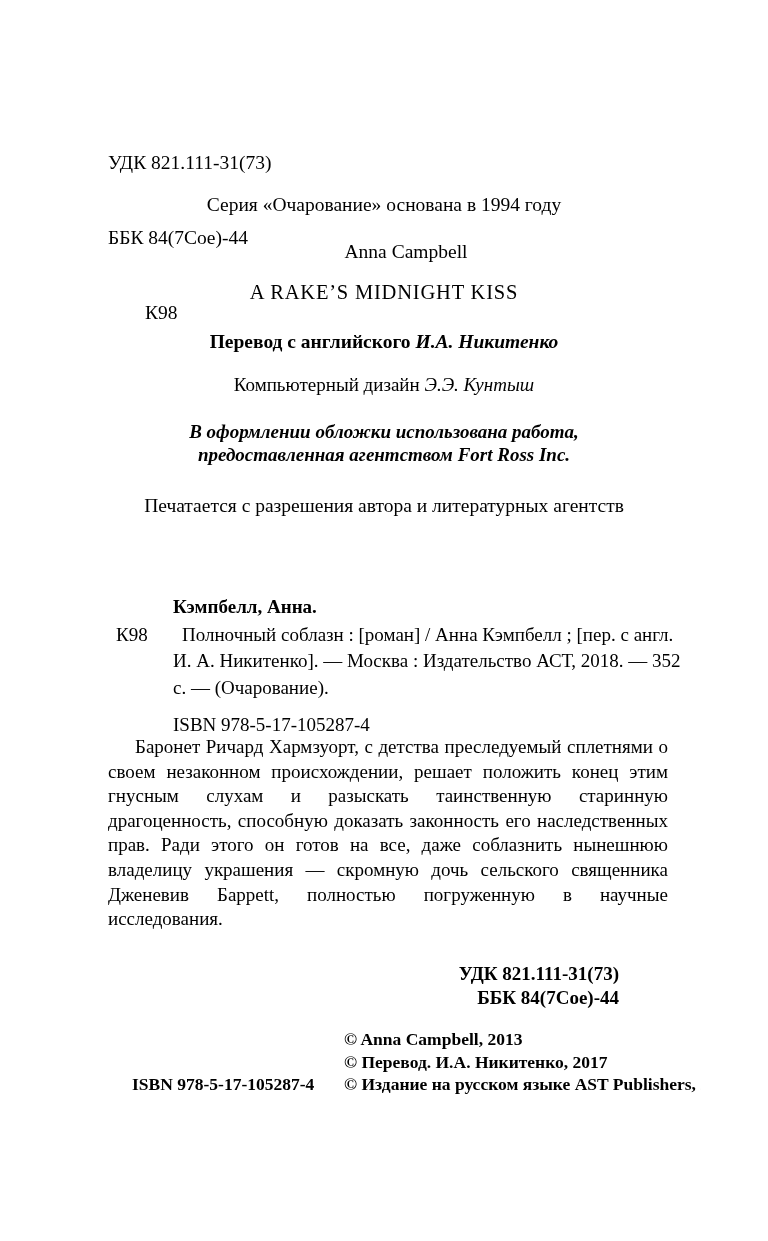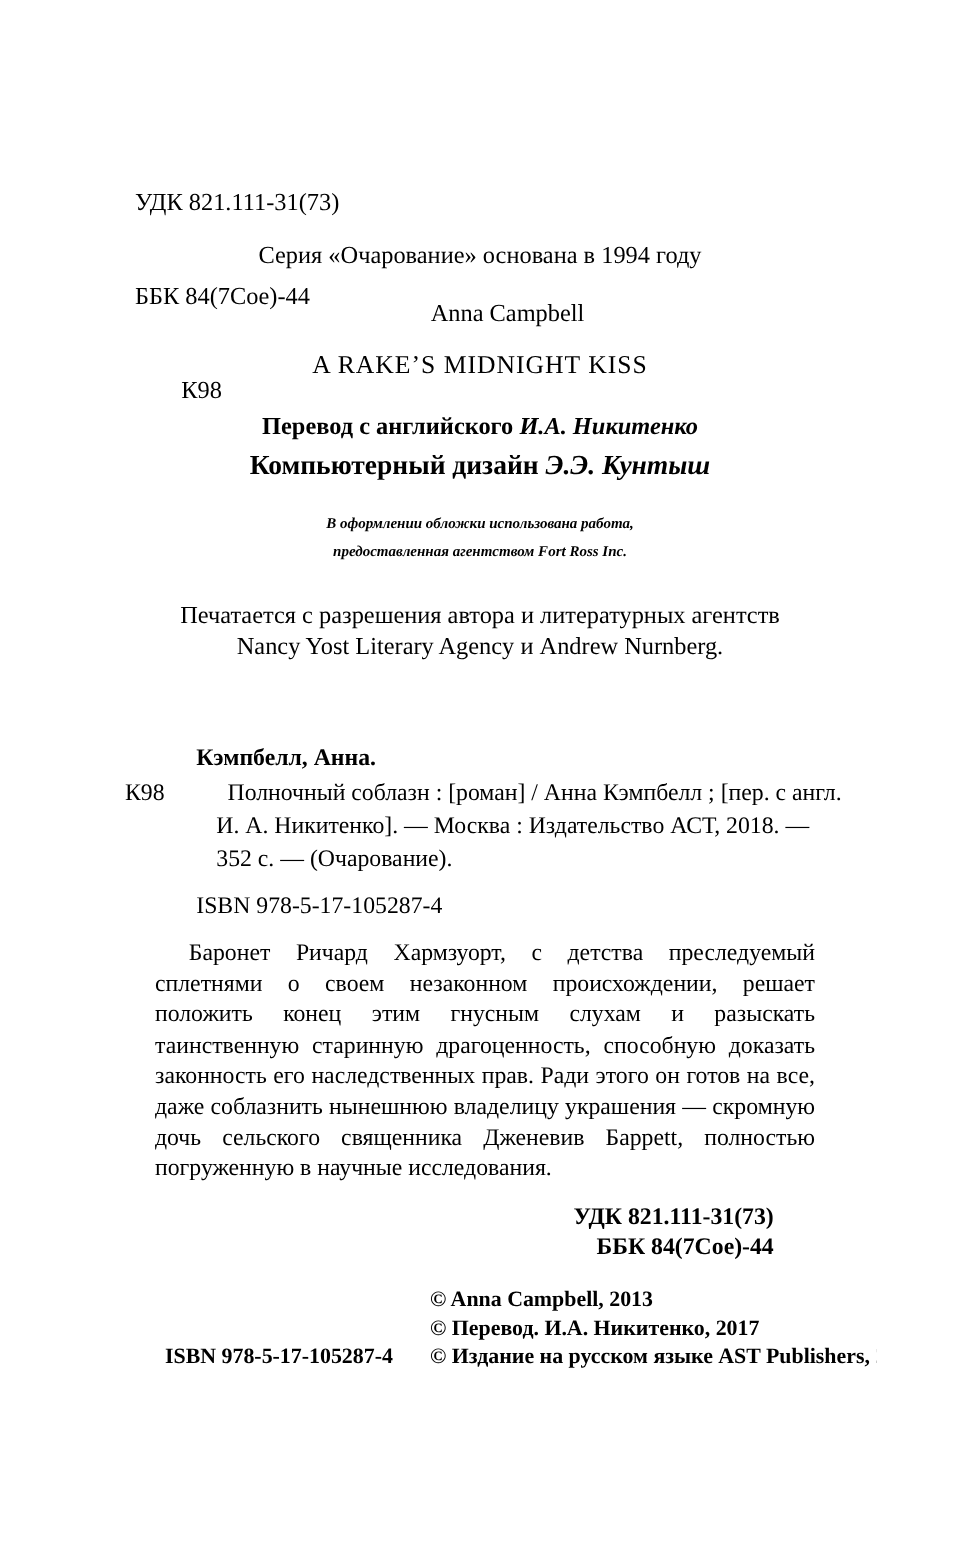--- a/index.html
+++ b/index.html
@@ -62,83 +62,83 @@
     margin-top: 16px;
   }
   .translator-line {
     font-size: 19.5px;
     line-height: 24px;
     font-weight: bold;
     margin-top: 25px;
   }
   .translator-line .nm { font-style: italic; }
   .designer-line {
-    font-size: 22px;
-    line-height: 24px;
-    font-weight: bold;
-    margin-top: 6px;
+    font-size: 19px;
+    line-height: 24px;
+    font-weight: normal;
+    margin-top: 19px;
   }
   .designer-line .nm { font-style: italic; }
   .cover-credit {
-    font-size: 12px;
+    font-size: 19px;
     line-height: 23px;
     font-weight: bold;
     font-style: italic;
     margin-top: 23px;
   }
   .permission {
     font-size: 19.5px;
     line-height: 25px;
     margin-top: 27px;
   }
 
   
   .cip {
     position: absolute;
-    left: 100px;
+    left: 116px;
     top: 594px;
     width: 580px;
     font-size: 19px;
     line-height: 26.5px;
   }
   .cip-author {
     font-weight: bold;
     margin-left: 57px;
   }
   .cip-body {
     position: relative;
     margin-top: 1px;
   }
   .cip-shelf {
     position: absolute;
     left: 0;
     top: 0;
     width: 57px;
   }
   .cip-text {
-    margin-left: 73px;
+    margin-left: 57px;
     text-indent: 9px;
   }
   .cip-isbn {
     margin-left: 57px;
     margin-top: 11px;
   }
 
   
   .annotation {
     position: absolute;
     left: 108px;
     top: 735px;
     width: 560px;
     font-size: 19px;
     line-height: 24.6px;
     text-align: justify;
   }
   .annotation p {
-    margin: 16px;
+    margin: 0;
     text-indent: 27px;
   }
   .annotation p + p { margin-top: 0; }
 
   
   .udk-repeat {
     position: absolute;
     right: 82px;
     top: 962px;
     text-align: right;
@@ -194,21 +194,20 @@
 
     <div class="designer-line"><span>Компьютерный дизайн </span><span class="nm">Э.Э. Кунтыш</span></div>
 
     <div class="cover-credit">
       <div>В оформлении обложки использована работа,</div>
       <div>предоставленная агентством Fort Ross Inc.</div>
     </div>
 
     <div class="permission">
       <div>Печатается с разрешения автора и литературных агентств</div>
-      <div>Nancy Yost Literary Agency и Andrew Nurnberg.</div>
     </div>
 
   </div>
 
   <div class="cip">
     <div class="cip-author">Кэмпбелл, Анна.</div>
     <div class="cip-body">
       <span class="cip-shelf">К98</span>
       <div class="cip-text">Полночный соблазн : [роман] / Анна Кэмпбелл ; [пер. с англ. И. А. Никитенко]. — Москва : Издательство АСТ, 2018. — 352 с. — (Очарование).</div>
     </div>

